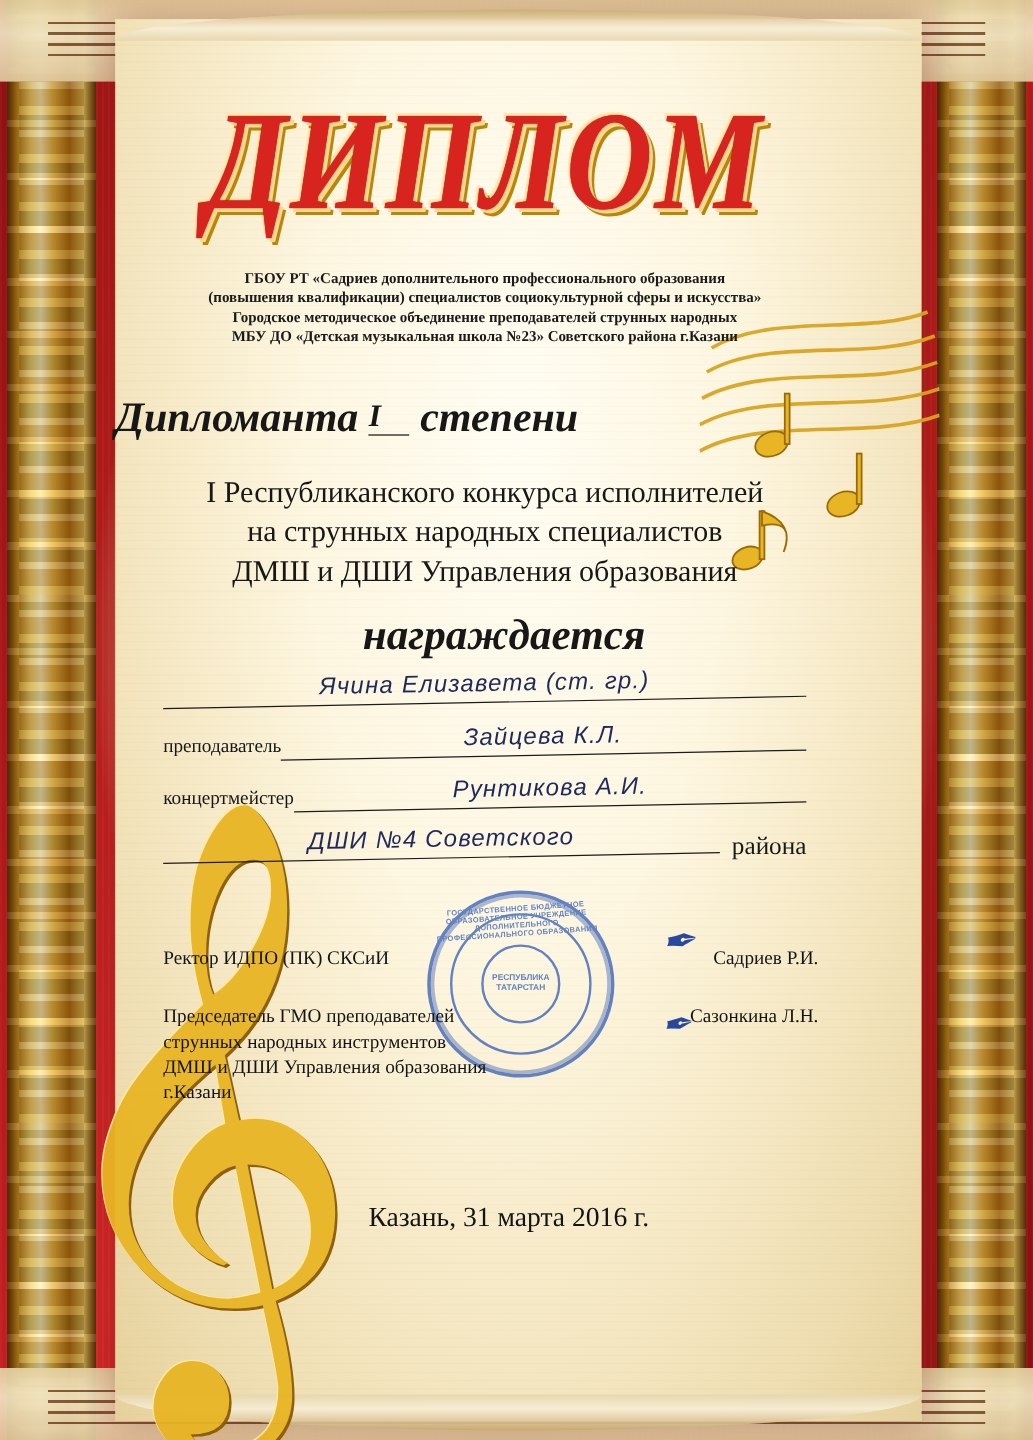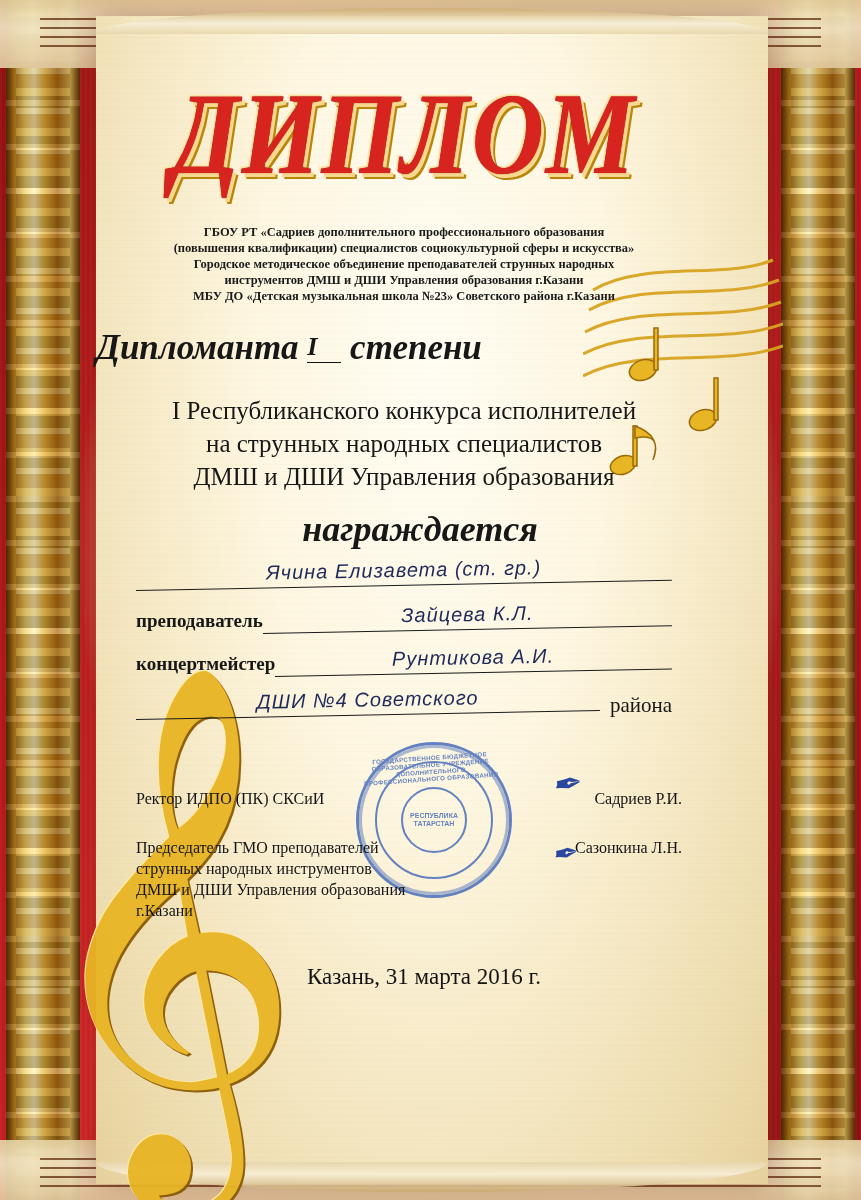--- a/index.html
+++ b/index.html
@@ -232,24 +232,23 @@
   }
   .fill-row {
     display: flex;
     align-items: flex-end;
     margin-bottom: 16px;
     font-size: 21px;
     color: #171717;
   }
   .fill-label {
     font-family: "Liberation Serif", serif;
-    font-size: 19px;
+    font-size: 16px;
     white-space: nowrap;
     padding-bottom: 2px;
-    font-weight: bold;
   }
   .fill-value {
     flex: 1 1 auto;
     border-bottom: 1.6px solid #1b1b1b;
     font-family: "Liberation Sans", sans-serif;
     font-style: italic;
     font-size: 20px;
     color: #1f2a5a;
     text-align: center;
     padding: 0 6px 3px 6px;
@@ -346,21 +345,21 @@
   .sig-2 { left: 455px; top: 820px; font-size: 30px; }
 
   .place-date {
     position: absolute;
     left: 0; right: 0;
     top: 948px;
     text-align: center;
     font-size: 23px;
     color: #141414;
   }
-  .place-date .pd-inner { display: inline-block; padding-left: 40px; }
+  .place-date .pd-inner { display: inline-block; padding-left: 40px; margin-top: 38px; }
 </style>
 </head>
 <body>
 
 <div class="page">
 
   <div class="bg-red"></div>
   <div class="gold-band left"></div>
   <div class="gold-band right"></div>
 
@@ -399,21 +398,20 @@
   <div class="treble-big">𝄞</div>
 
   <div class="content">
 
     <div class="diploma-title">ДИПЛОМ</div>
 
     <div class="org-block">
       <div>ГБОУ РТ «Садриев дополнительного профессионального образования</div>
       <div>(повышения квалификации) специалистов социокультурной сферы и искусства»</div>
       <div>Городское методическое объединение преподавателей струнных народных</div>
-      <div>инструментов ДМШ и ДШИ Управления образования г.Казани</div>
       <div>МБУ ДО «Детская музыкальная школа №23» Советского района г.Казани</div>
     </div>
 
     <div class="laureate-line">
       <span>Дипломанта</span>
       <span class="degree">I</span>
       <span>степени</span>
     </div>
 
     <div class="competition-block">

